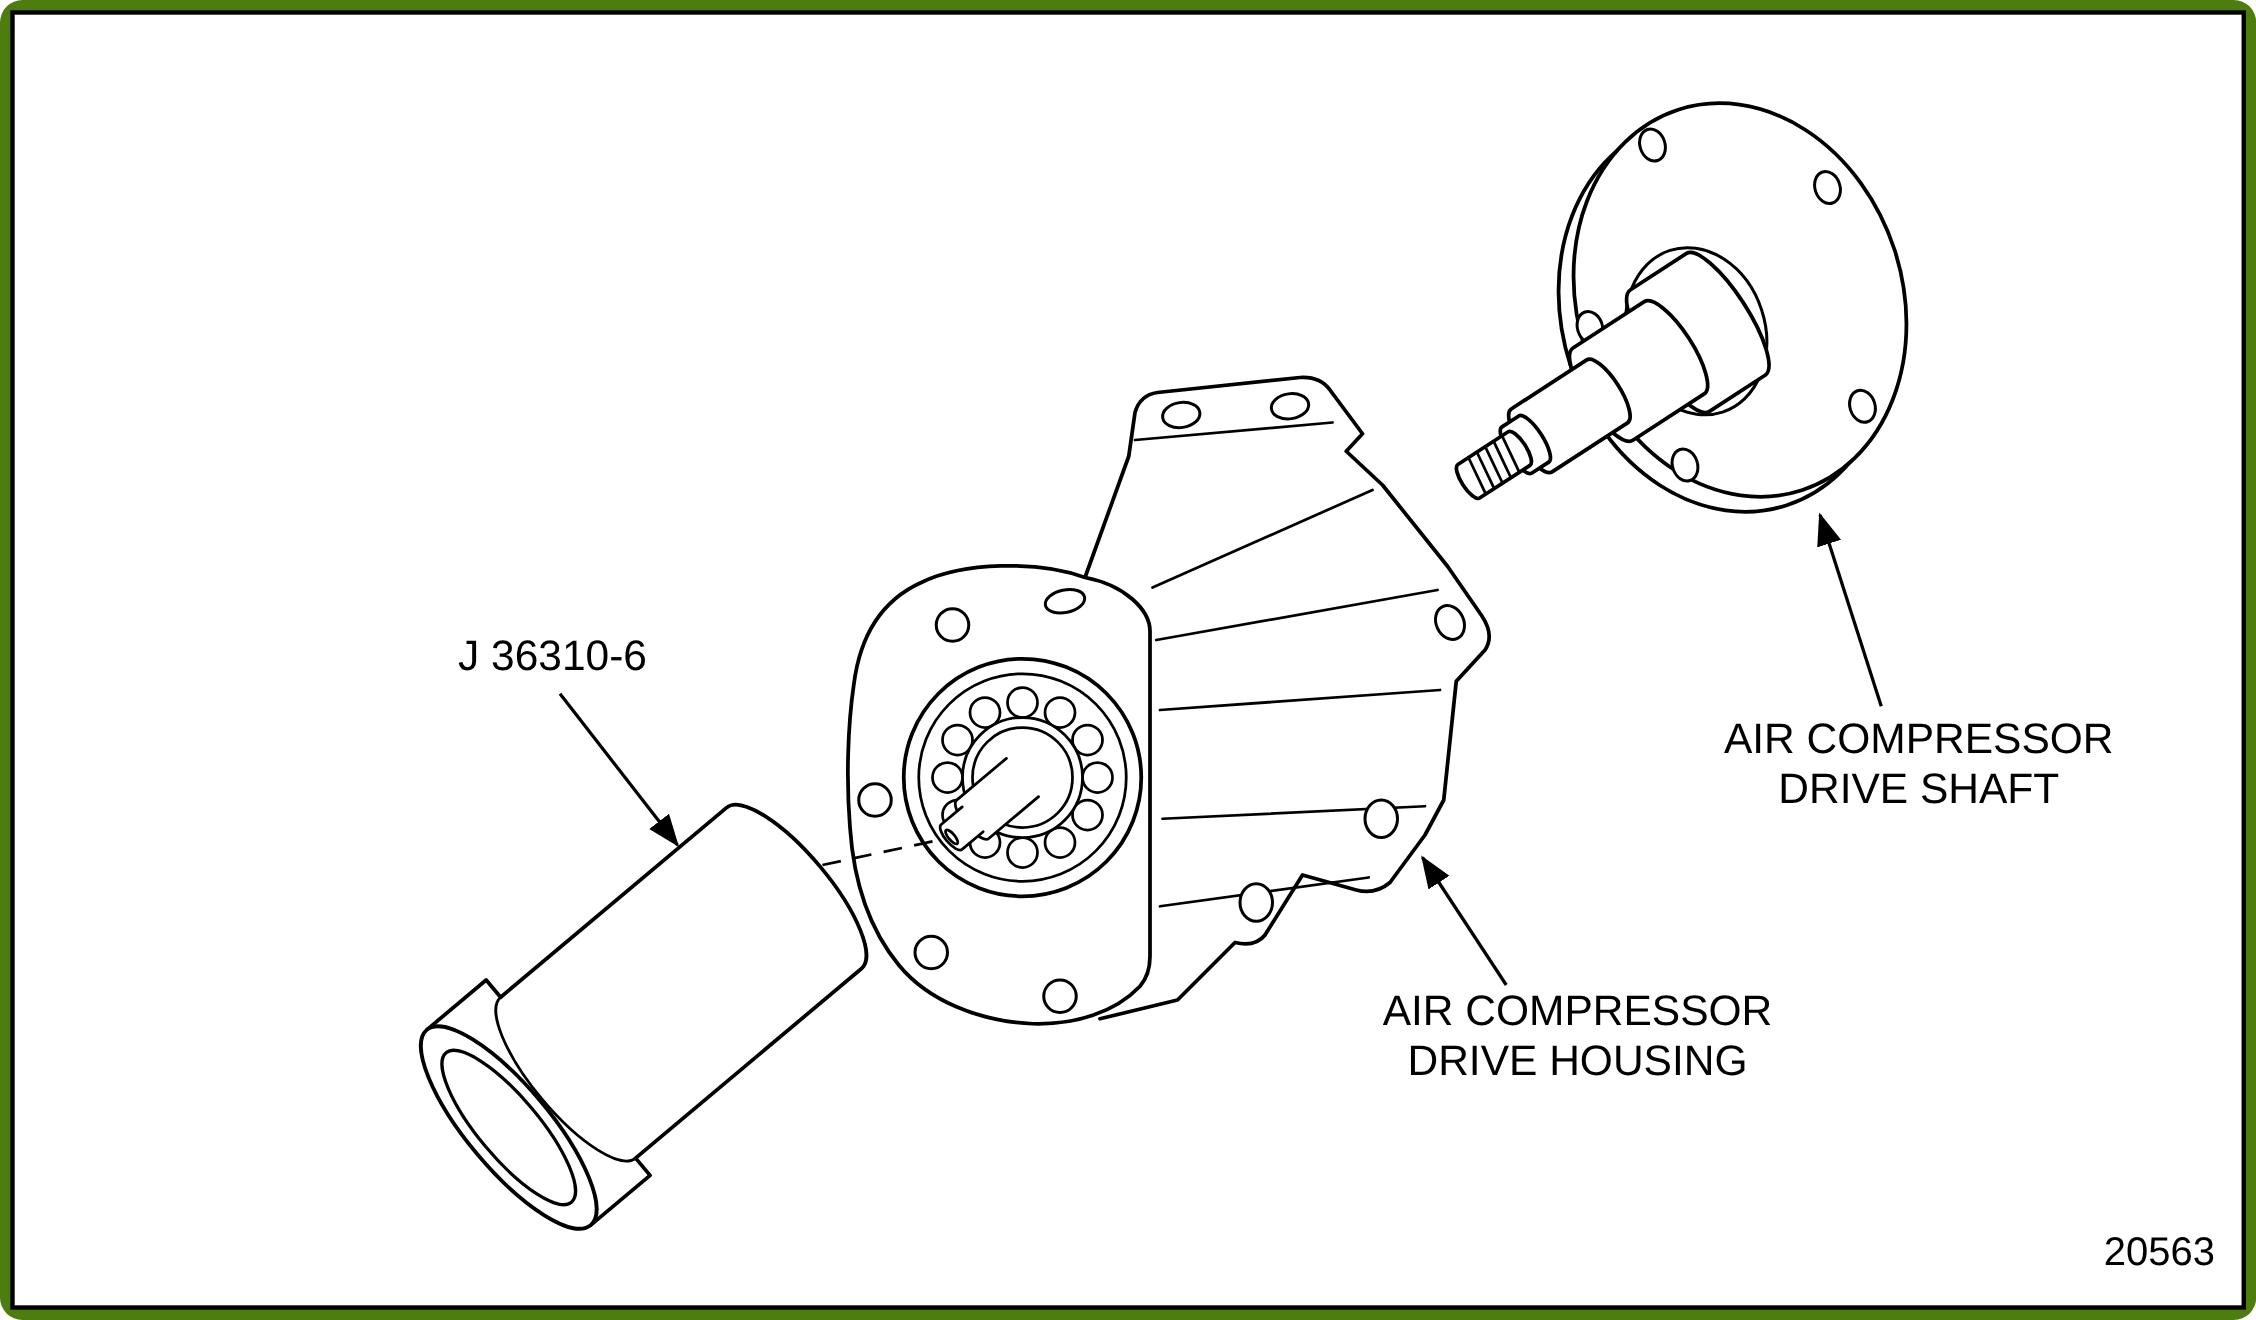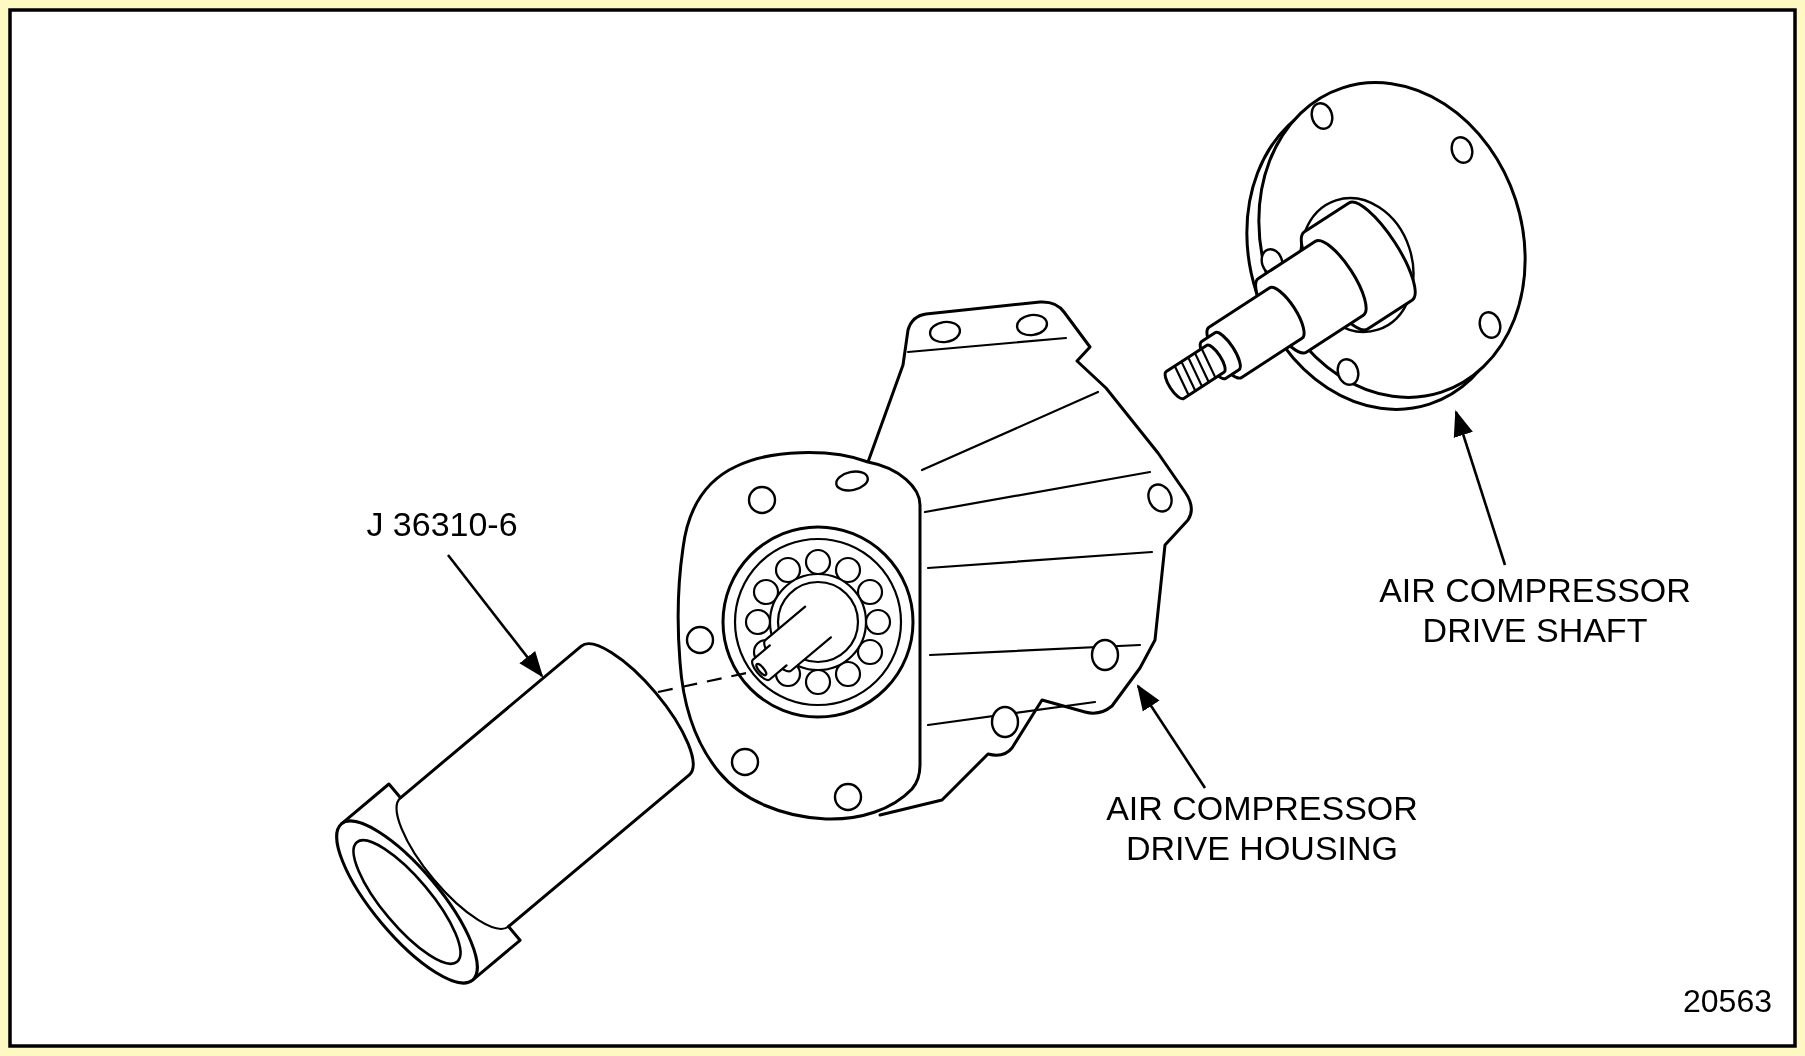--- a/index.html
+++ b/index.html
@@ -1,20 +1,21 @@
 <!DOCTYPE html>
 <html><head>
 <meta charset="utf-8">
 <style>
   html,body{margin:0;padding:0;background:#ffffff;}
   .canvas{
     position:relative;
     width:1805px;height:1056px;
-    background:#fef9c3;
+    background:#4d7c0f;
     font-family:"Liberation Sans", sans-serif;
+    border-radius:18px;
   }
   svg{position:absolute;left:0;top:0;}
   svg .outline{fill:none;stroke:#000;stroke-width:3;stroke-linejoin:round;stroke-linecap:round;}
   svg .fillwhite{fill:#ffffff;stroke:#000;stroke-width:3;stroke-linejoin:round;}
   svg .fillonly{fill:#ffffff;stroke:none;}
   svg .detail{fill:none;stroke:#000;stroke-width:2.2;stroke-linejoin:round;stroke-linecap:round;}
   svg .hole{fill:#ffffff;stroke:#000;stroke-width:2.4;}
   svg .ball{fill:#ffffff;stroke:#000;stroke-width:2.2;}
   svg .callout-line{fill:none;stroke:#000;stroke-width:2.6;}
   svg .dashline{fill:none;stroke:#000;stroke-width:2.2;stroke-dasharray:15 10;}

